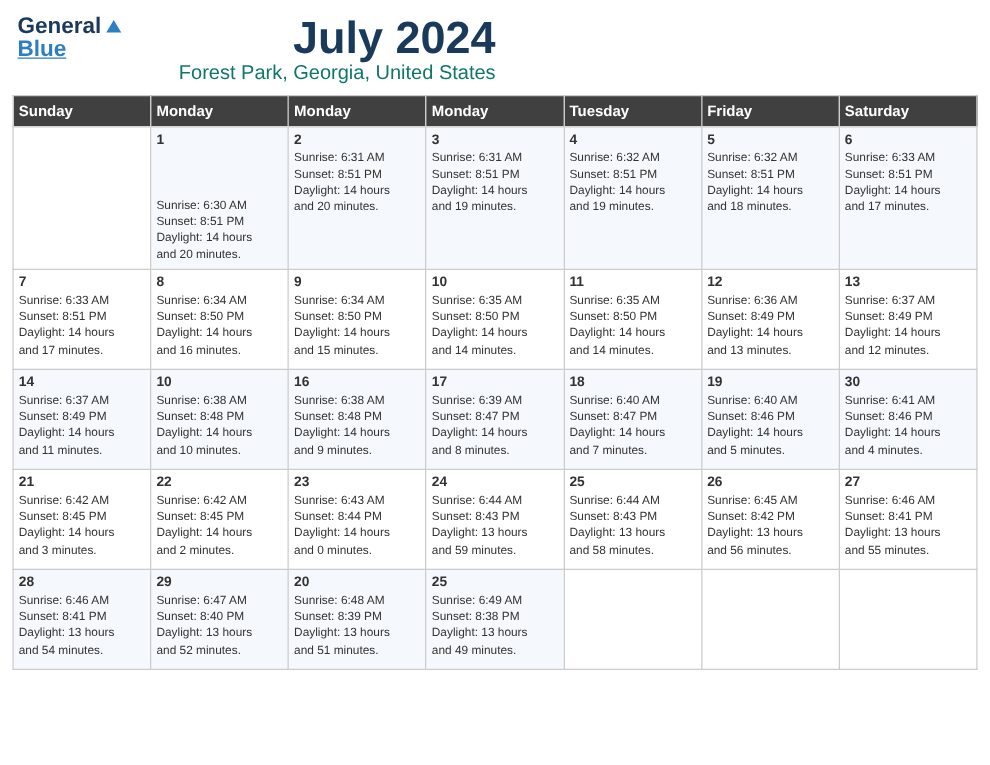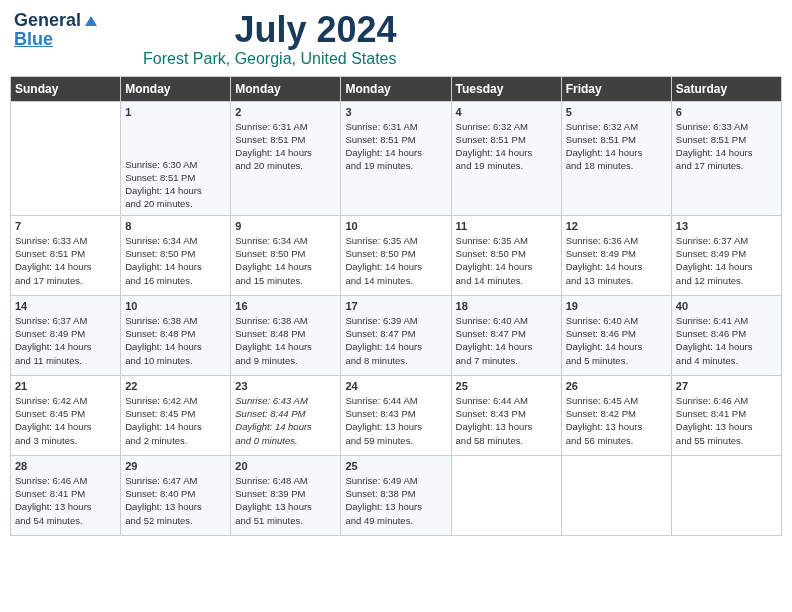--- a/index.html
+++ b/index.html
@@ -242,21 +242,21 @@
 and 7 minutes.</div>
         </td>
         <td>
           <span class="day-number">19</span>
           <div class="day-info" style="white-space: pre-line;">Sunrise: 6:40 AM
 Sunset: 8:46 PM
 Daylight: 14 hours
 and 5 minutes.</div>
         </td>
         <td>
-          <span class="day-number">40</span>
+          <span class="day-number">30</span>
           <div class="day-info" style="white-space: pre-line;">Sunrise: 6:41 AM
 Sunset: 8:46 PM
 Daylight: 14 hours
 and 4 minutes.</div>
         </td>
       </tr>
       <tr>
         <td>
           <span class="day-number">21</span>
           <div class="day-info" style="white-space: pre-line;">Sunrise: 6:42 AM
@@ -266,21 +266,21 @@
         </td>
         <td>
           <span class="day-number">22</span>
           <div class="day-info" style="white-space: pre-line;">Sunrise: 6:42 AM
 Sunset: 8:45 PM
 Daylight: 14 hours
 and 2 minutes.</div>
         </td>
         <td>
           <span class="day-number">23</span>
-          <div class="day-info" style="white-space: pre-line; font-style: italic;">Sunrise: 6:43 AM
+          <div class="day-info" style="white-space: pre-line;">Sunrise: 6:43 AM
 Sunset: 8:44 PM
 Daylight: 14 hours
 and 0 minutes.</div>
         </td>
         <td>
           <span class="day-number">24</span>
           <div class="day-info" style="white-space: pre-line;">Sunrise: 6:44 AM
 Sunset: 8:43 PM
 Daylight: 13 hours
 and 59 minutes.</div>

